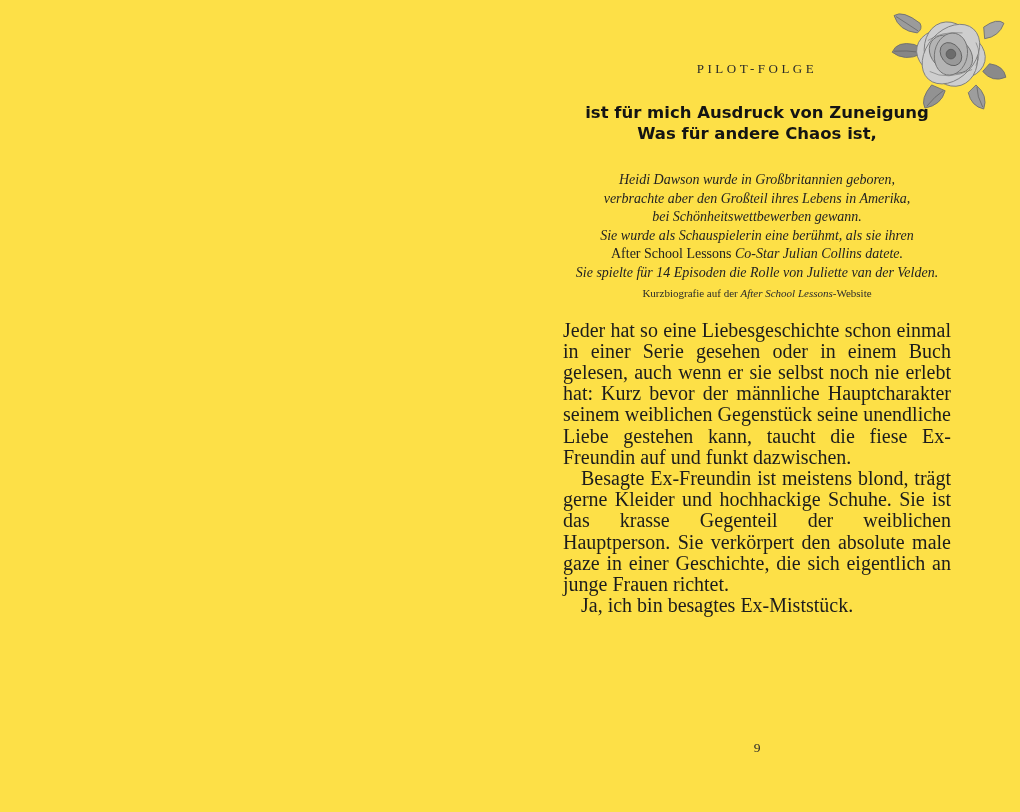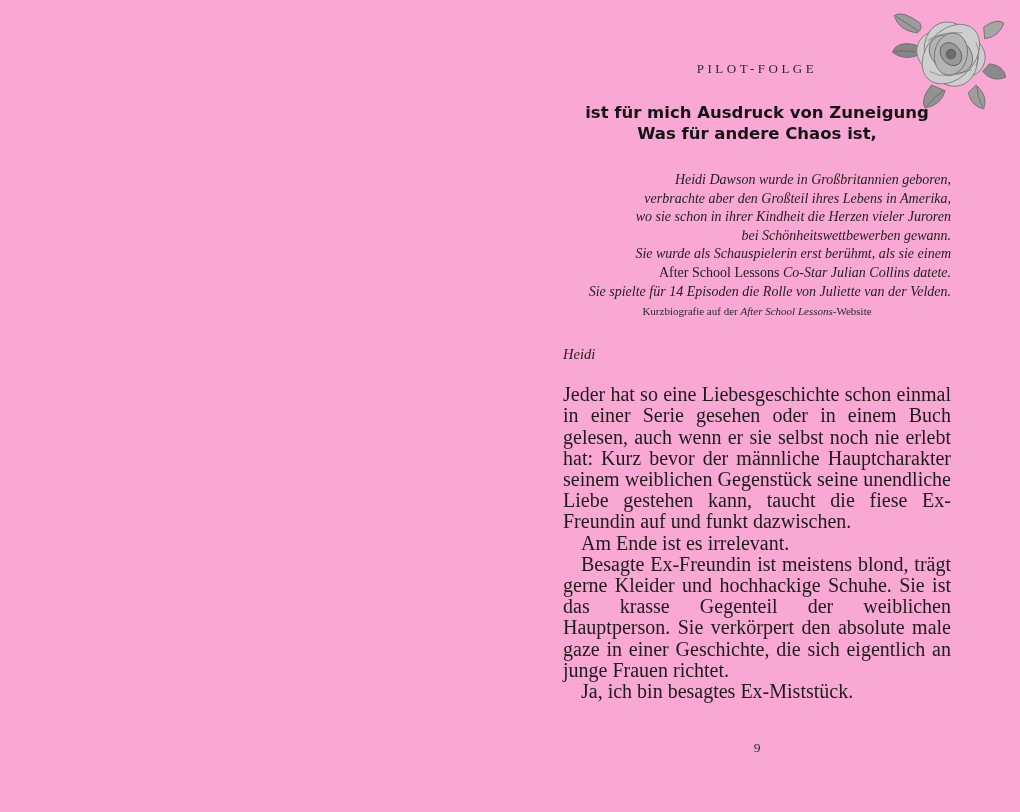--- a/index.html
+++ b/index.html
@@ -6,21 +6,21 @@
     margin: 0;
     padding: 0;
     background: #ffffff;
     font-family: "Liberation Serif", serif;
     color: #1c1c1c;
   }
   .book-page {
     position: relative;
     width: 1020px;
     height: 812px;
-    background: #f9a8d4;
+    background: #fde047;
     overflow: hidden;
   }
   .flower-decor {
     position: absolute;
     top: 4px;
     right: 12px;
     width: 118px;
     height: 106px;
   }
   .content-column {
@@ -40,21 +40,21 @@
     margin-top: 25px;
     text-align: center;
     font-family: "DejaVu Sans", sans-serif;
     font-weight: bold;
     font-size: 16.5px;
     line-height: 21px;
     color: #141414;
   }
   .epigraph {
     margin-top: 27px;
-    text-align: right;
+    text-align: center;
     font-size: 14px;
     line-height: 18.6px;
     color: #222;
   }
   .epigraph-line .italic { font-style: italic; }
   .epigraph-line .roman { font-style: normal; }
   .attribution {
     margin-top: 4px;
     text-align: center;
     font-size: 11px;
@@ -143,34 +143,31 @@
     <div class="header-label">PILOT-FOLGE</div>
 
     <div class="chapter-title">
       <div>ist für mich Ausdruck von Zuneigung</div>
       <div>Was für andere Chaos ist,</div>
     </div>
 
     <div class="epigraph">
         <div class="epigraph-line"><span class="italic">Heidi Dawson wurde in Großbritannien geboren,</span></div>
         <div class="epigraph-line"><span class="italic">verbrachte aber den Großteil ihres Lebens in Amerika,</span></div>
-        <div class="epigraph-line"><span class="italic">wo sie schon in ihrer Kindheit die Herzen vieler Juroren</span></div>
         <div class="epigraph-line"><span class="italic">bei Schönheitswettbewerben gewann.</span></div>
-        <div class="epigraph-line"><span class="italic">Sie wurde als Schauspielerin erst berühmt, als sie einem</span></div>
+        <div class="epigraph-line"><span class="italic">Sie wurde als Schauspielerin eine berühmt, als sie ihren</span></div>
         <div class="epigraph-line"><span class="roman">After School Lessons</span><span class="italic"> Co-Star Julian Collins datete.</span></div>
         <div class="epigraph-line"><span class="italic">Sie spielte für 14 Episoden die Rolle von Juliette van der Velden.</span></div>
       </div>
 
     <div class="attribution"><span class="roman">Kurzbiografie auf der </span><span class="italic">After School Lessons</span><span class="roman">-Website</span></div>
 
-    <div class="speaker-line">Heidi</div>
 
     <div class="body-text">
         <p class="no-indent">Jeder hat so eine Liebesgeschichte schon einmal in einer Serie gesehen oder in einem Buch gelesen, auch wenn er sie selbst noch nie erlebt hat: Kurz bevor der männliche Hauptcharakter seinem weiblichen Gegenstück seine unendliche Liebe gestehen kann, taucht die fiese Ex-Freundin auf und funkt dazwischen.</p>
-        <p>Am Ende ist es irrelevant.</p>
         <p>Besagte Ex-Freundin ist meistens blond, trägt gerne Kleider und hochhackige Schuhe. Sie ist das krasse Gegenteil der weiblichen Hauptperson. Sie verkörpert den absolute male gaze in einer Geschichte, die sich eigentlich an junge Frauen richtet.</p>
         <p>Ja, ich bin besagtes Ex-Miststück.</p>
       </div>
 
   </div>
 
   <div class="page-number">9</div>
 
 </div>
 

